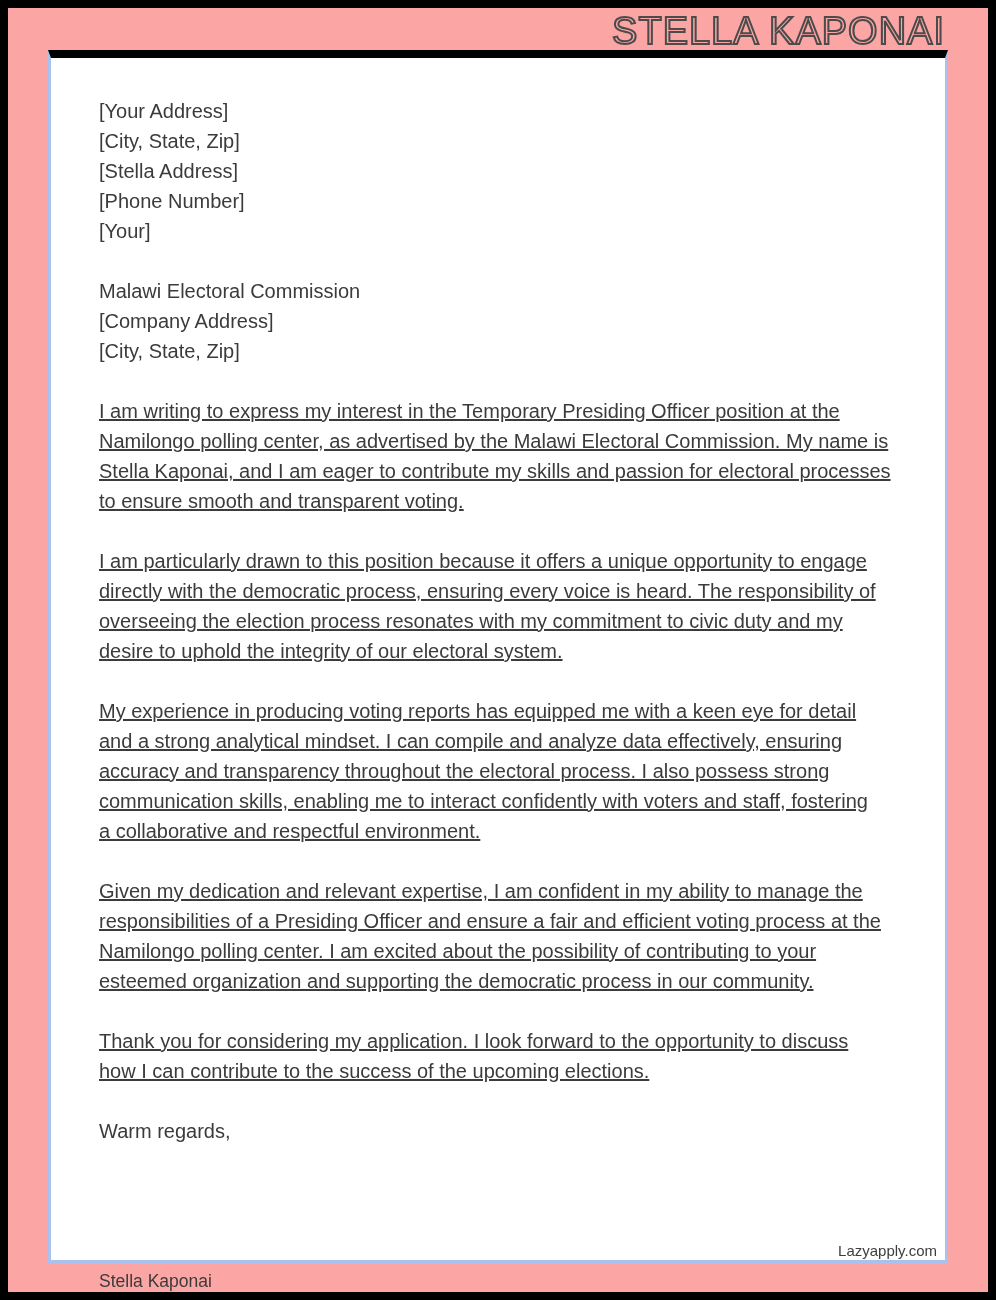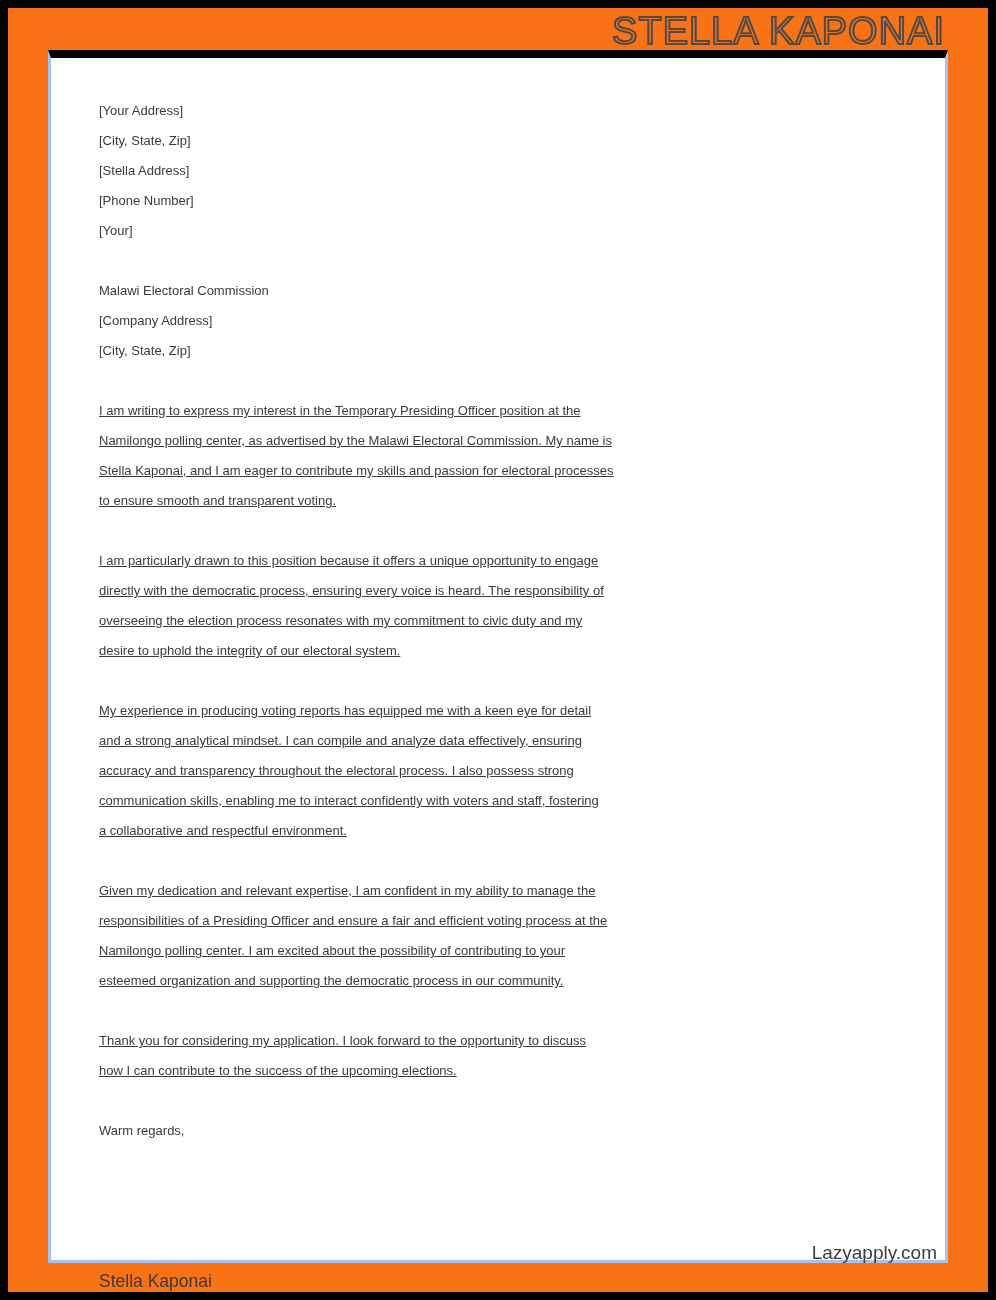--- a/index.html
+++ b/index.html
@@ -1,20 +1,20 @@
 <!DOCTYPE html>
 <html><head>
 <meta charset="utf-8">
 <style>
   html, body { margin: 0; padding: 0; background: #ffffff; }
   .page {
     position: relative;
     width: 996px;
     height: 1300px;
-    background: #f97316;
+    background: #fca5a5;
     overflow: hidden;
     font-family: "Liberation Sans", sans-serif;
   }
   .frame {
     position: absolute;
     inset: 0;
     border: 8px solid #000000;
     pointer-events: none;
     z-index: 10;
   }
@@ -38,32 +38,32 @@
     width: 900px;
     height: 1213px;
     box-sizing: border-box;
     background: #ffffff;
     border: 3px solid #a8c1ee;
     border-top: 8px solid #000000;
     z-index: 1;
   }
   .letter {
     padding: 38px 40px 0 48px;
-    font-size: 13px;
+    font-size: 20px;
     line-height: 30px;
     color: #3b3b3b;
   }
   .block { margin: 0 0 30px 0; }
   .para  { white-space: pre; text-decoration: underline; }
   .line  { height: 30px; }
   .watermark {
     position: absolute;
     top: 1242px;
     right: 59px;
-    font-size: 19px;
+    font-size: 15px;
     color: #3e3e3e;
     z-index: 2;
   }
   .signature {
     position: absolute;
     left: 99px;
     top: 1268px;
     font-size: 17.5px;
     line-height: 26px;
     color: #3b3b3b;

